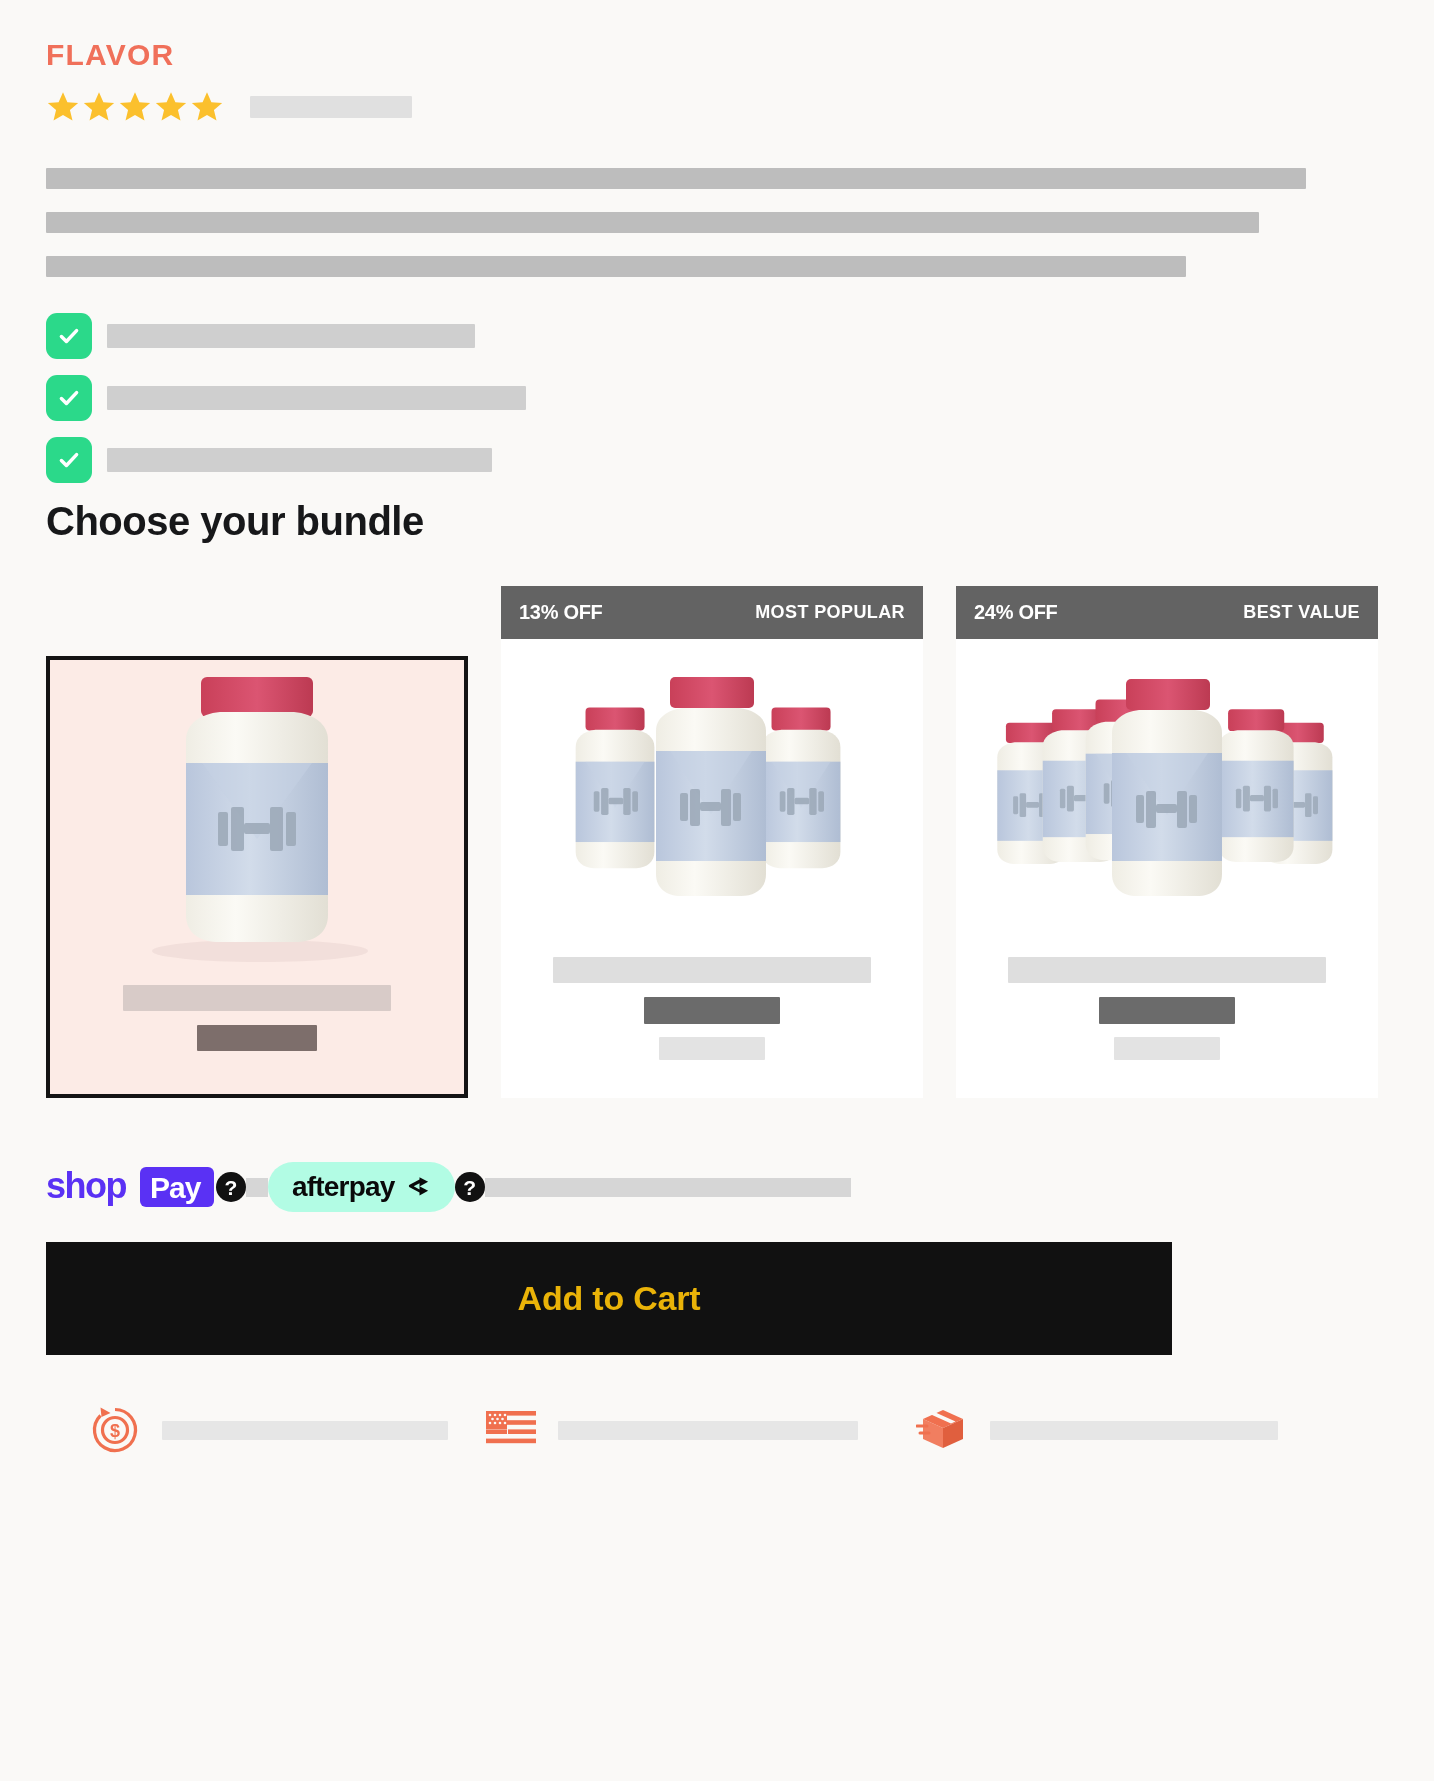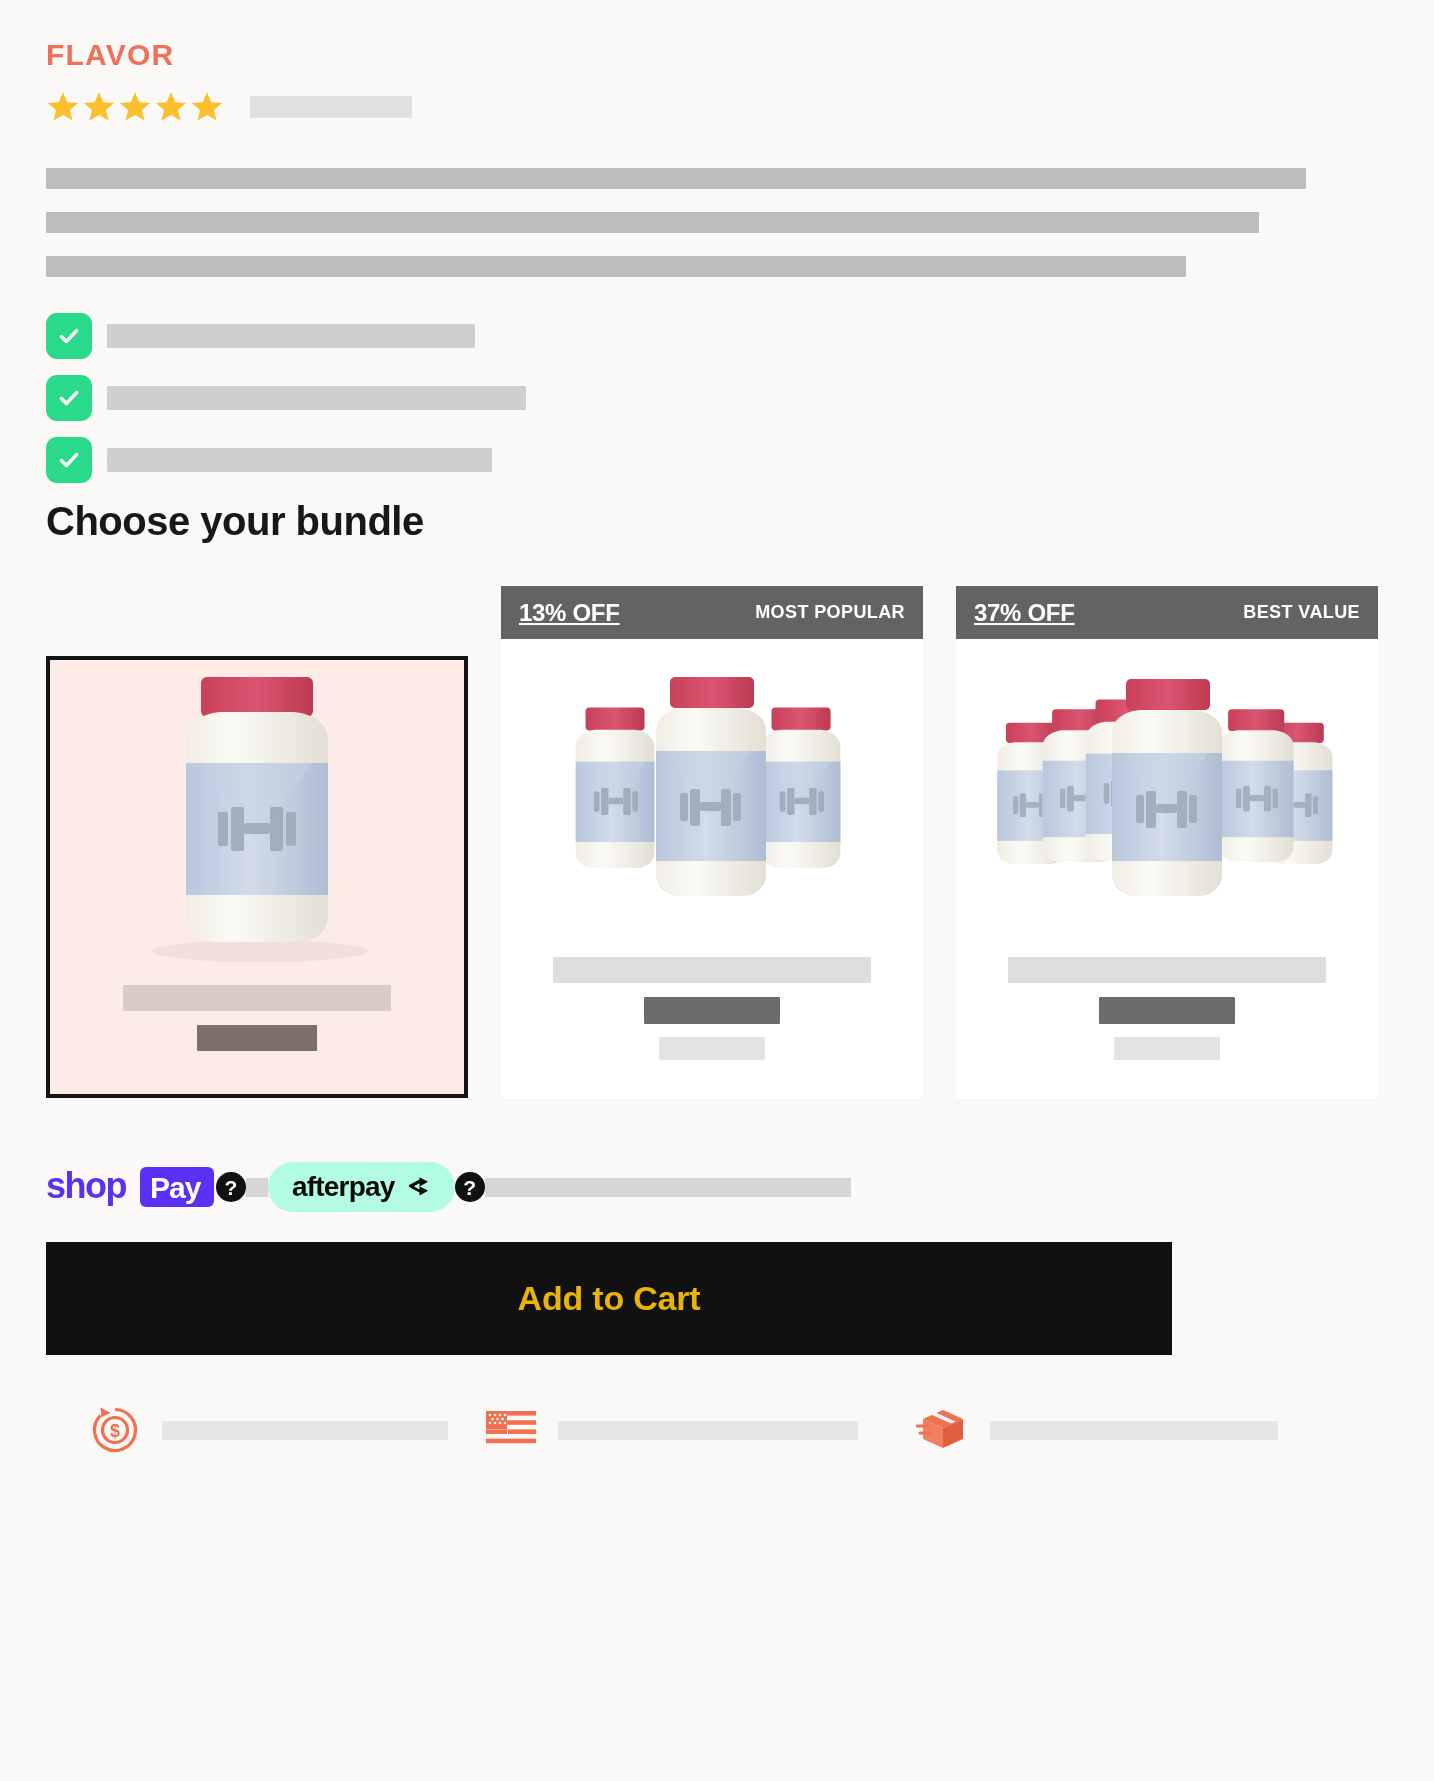--- a/index.html
+++ b/index.html
@@ -118,24 +118,23 @@
   .ribbon {
     height: 53px;
     background: #636363;
     display: flex;
     align-items: center;
     justify-content: space-between;
     padding: 0 18px;
   }
   .ribbon-discount {
     color: #FFFFFF;
-    font-size: 24px;
+    font-size: 20px;
     font-weight: 700;
     letter-spacing: -0.3px;
-    text-decoration: underline;
   }
   .ribbon-tag {
     color: #FFFFFF;
     font-size: 18px;
     font-weight: 700;
     letter-spacing: 0.4px;
   }
 
   .card-body {
     padding: 0;
@@ -417,21 +416,21 @@
         <div class="card-lines">
           <div class="ln ln-p1"></div>
           <div class="ln ln-p2"></div>
           <div class="ln ln-p3"></div>
         </div>
       </div>
     </div>
 
     <div class="bundle-card plain">
       <div class="ribbon">
-        <span class="ribbon-discount">37% OFF</span>
+        <span class="ribbon-discount">24% OFF</span>
         <span class="ribbon-tag">BEST VALUE</span>
       </div>
       <div class="card-body">
         <div class="art" style="height:290px;padding-top:14px">
           <svg width="378" height="270" viewBox="0 0 378 270">
             <defs>
               <linearGradient id="capG3" x1="0" y1="0" x2="1" y2="0">
                 <stop offset="0" stop-color="#C94059"></stop>
                   <stop offset=".5" stop-color="#DB5572"></stop>
                   <stop offset="1" stop-color="#BC3A52"></stop>

